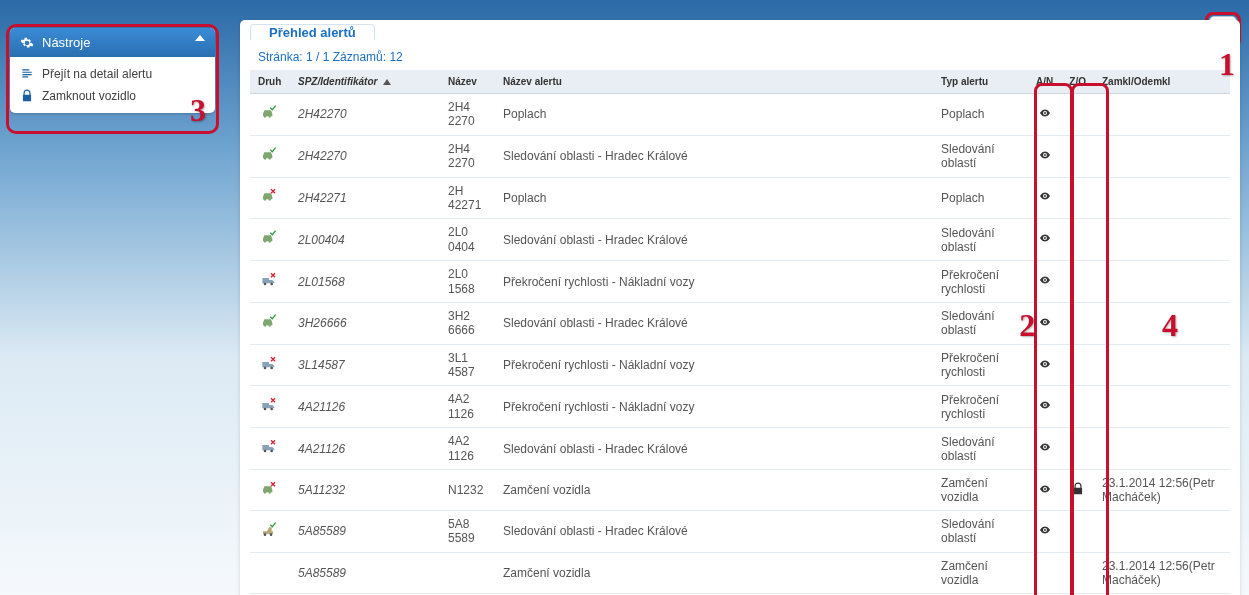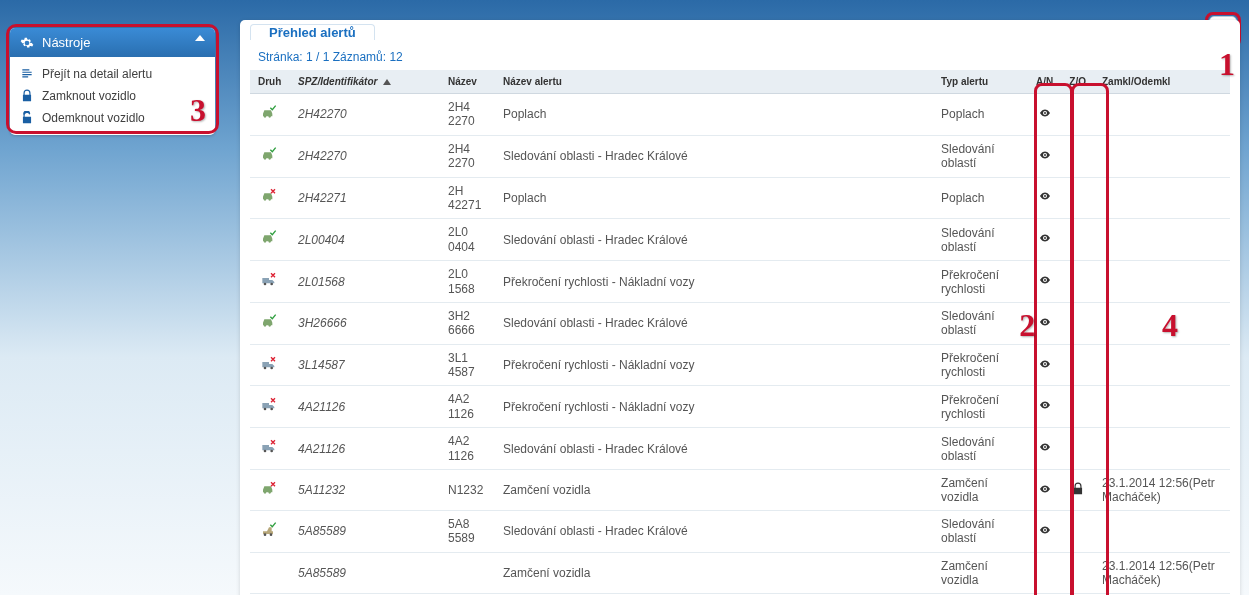--- a/index.html
+++ b/index.html
@@ -195,28 +195,20 @@
       <span>Přejít na detail alertu</span>
     </div>
     <div class="sidebar-item">
       <span class="si-icon">
         <svg viewBox="0 0 24 24" width="14" height="14" fill="#1a5fa3">
             <path d="M6 10V7a6 6 0 1112 0v3h1v11H5V10h1zm2 0h8V7a4 4 0 10-8 0v3z"></path>
           </svg>
       </span>
       <span>Zamknout vozidlo</span>
     </div>
-    <div class="sidebar-item">
-      <span class="si-icon">
-        <svg viewBox="0 0 24 24" width="14" height="14" fill="#1a5fa3">
-            <path d="M6 10V7a6 6 0 1111.5-2l-1.8.8A4 4 0 008 7v3h11v11H5V10h1z"></path>
-          </svg>
-      </span>
-      <span>Odemknout vozidlo</span>
-    </div>
   </div>
 </div>
 <div class="sidebar-outline"></div>
 
 <div class="filter-btn">
   <span>
     <svg viewBox="0 0 24 24" width="16" height="16" fill="#4a7bb0">
         <path d="M3 4h18l-7 9v6l-4 2v-8L3 4z"></path>
       </svg>
   </span>

